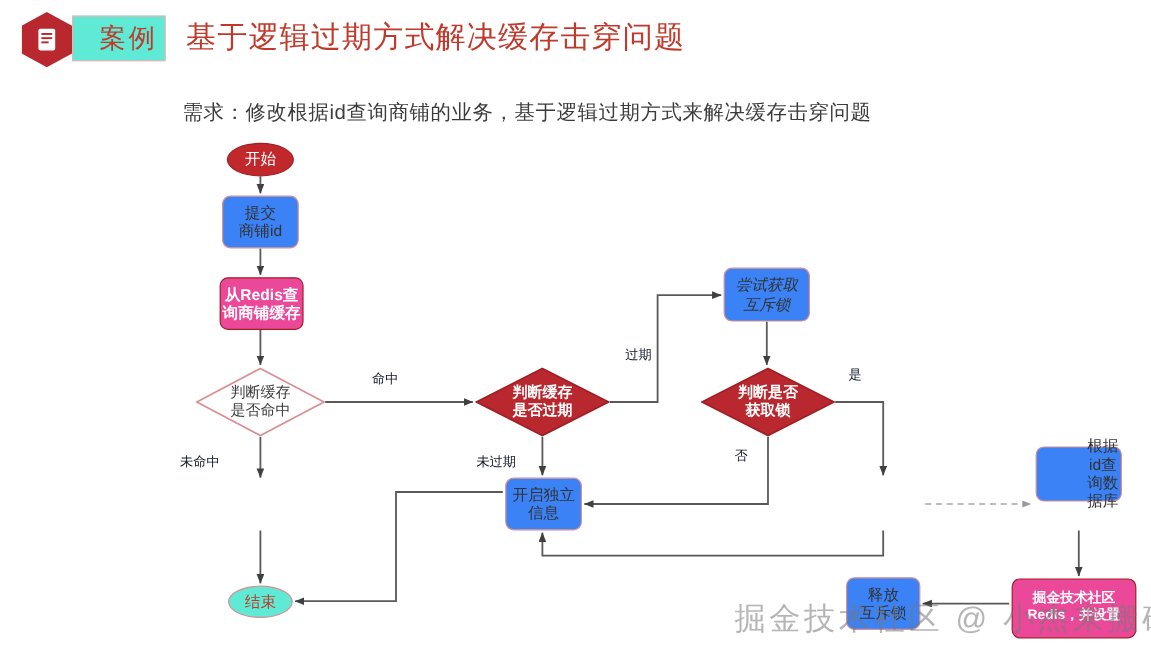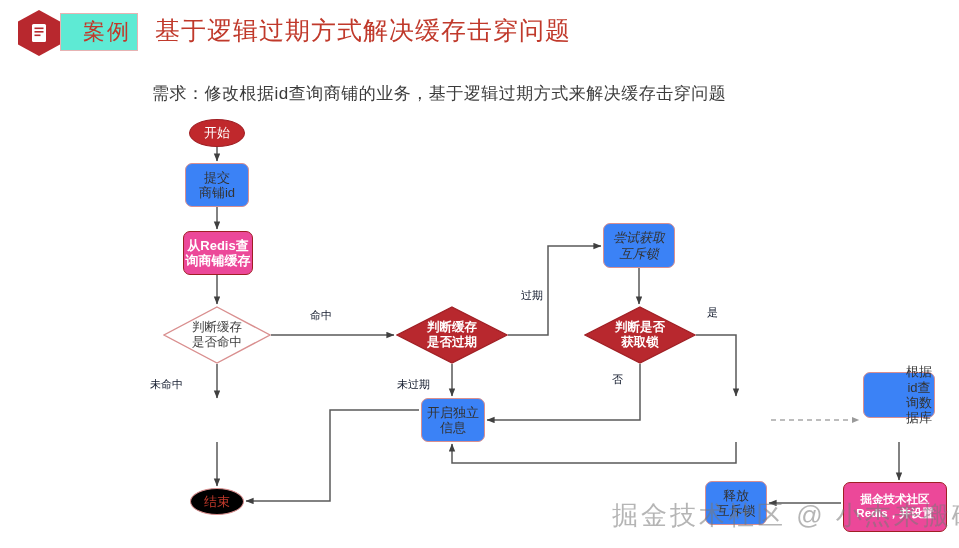--- a/index.html
+++ b/index.html
@@ -96,21 +96,21 @@
   
   .node.terminator-filled {
     border-radius: 50%;
     background: #c0282c;
     border: 1.4px solid #a01f24;
     color: #ffffff;
     font-size: 13px;
   }
   .node.terminator {
     border-radius: 50%;
-    background: #000000;
+    background: #5eead4;
     border: 1.4px solid #d98f8f;
     color: #c0392b;
     font-size: 13px;
   }
 
   .edge-label {
     position: absolute;
     font-size: 11px; color: #0f172a;
     white-space: nowrap; z-index: 6; text-align: right;
   }

